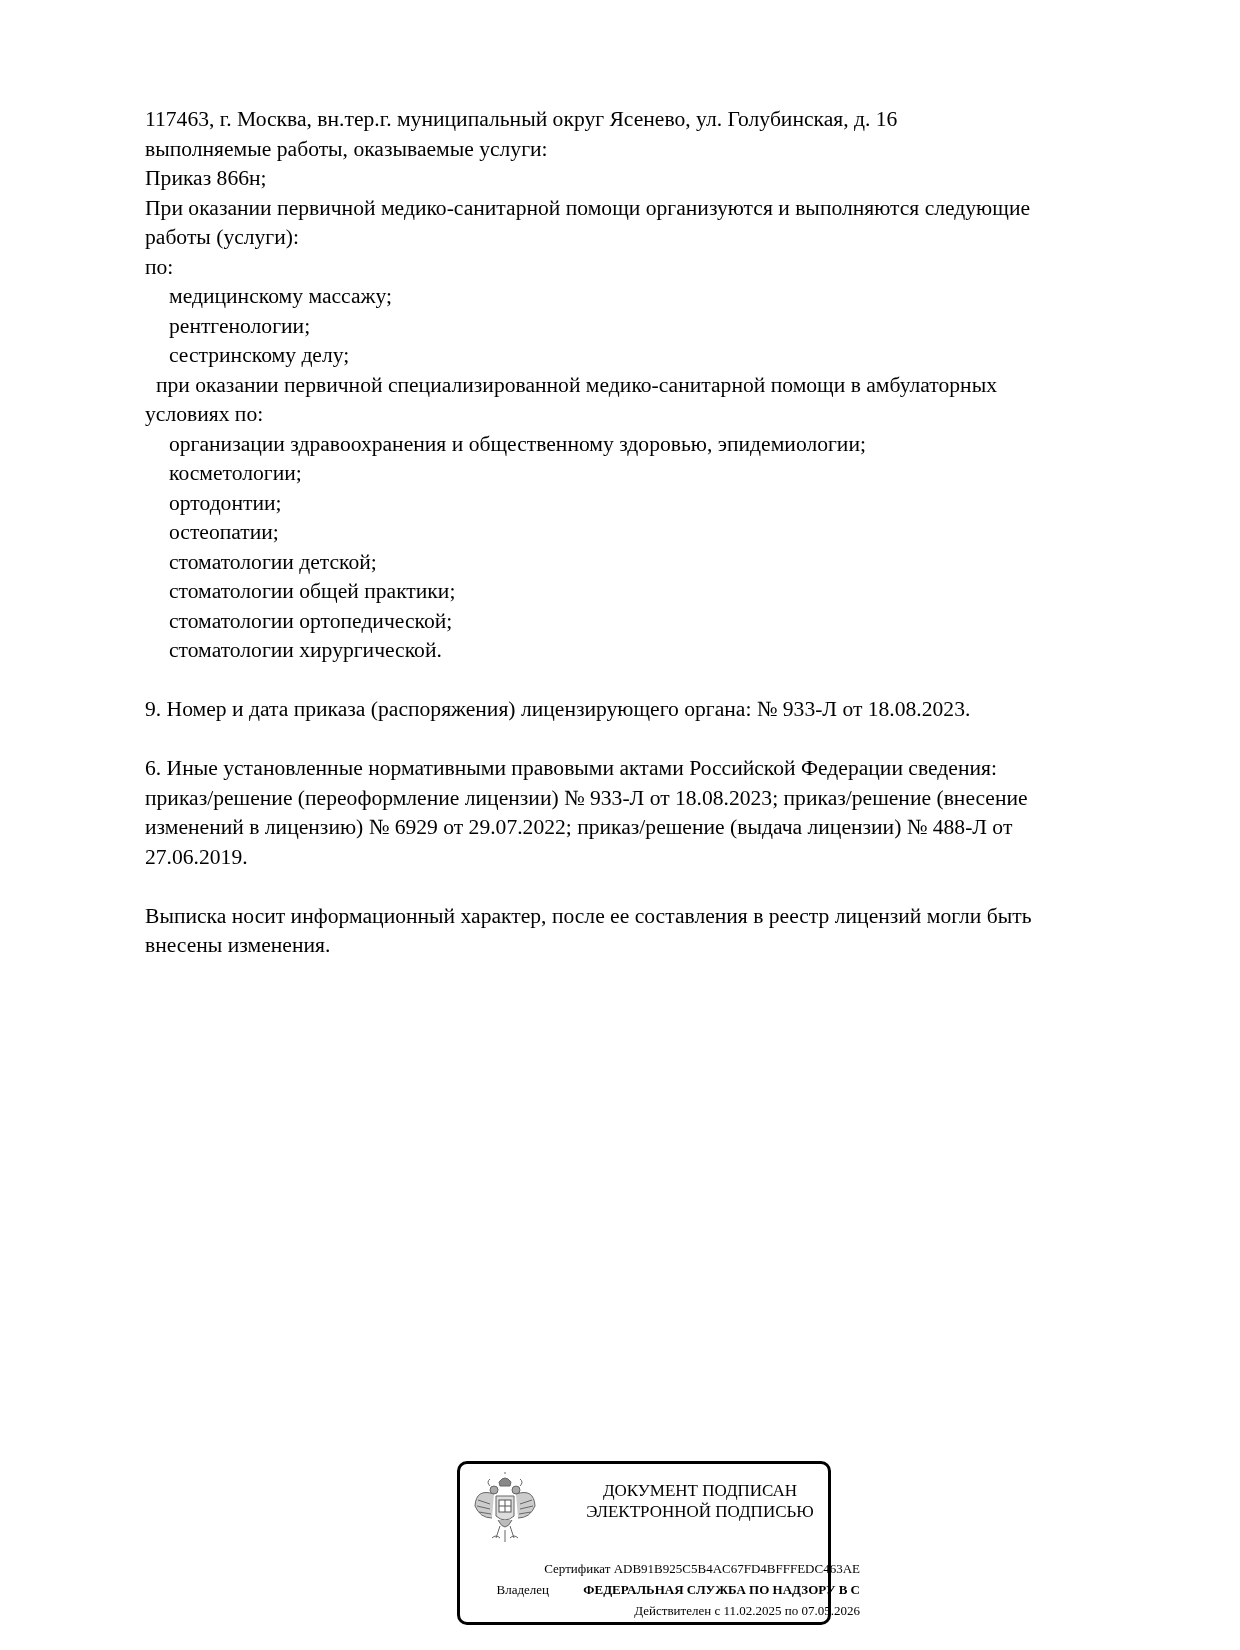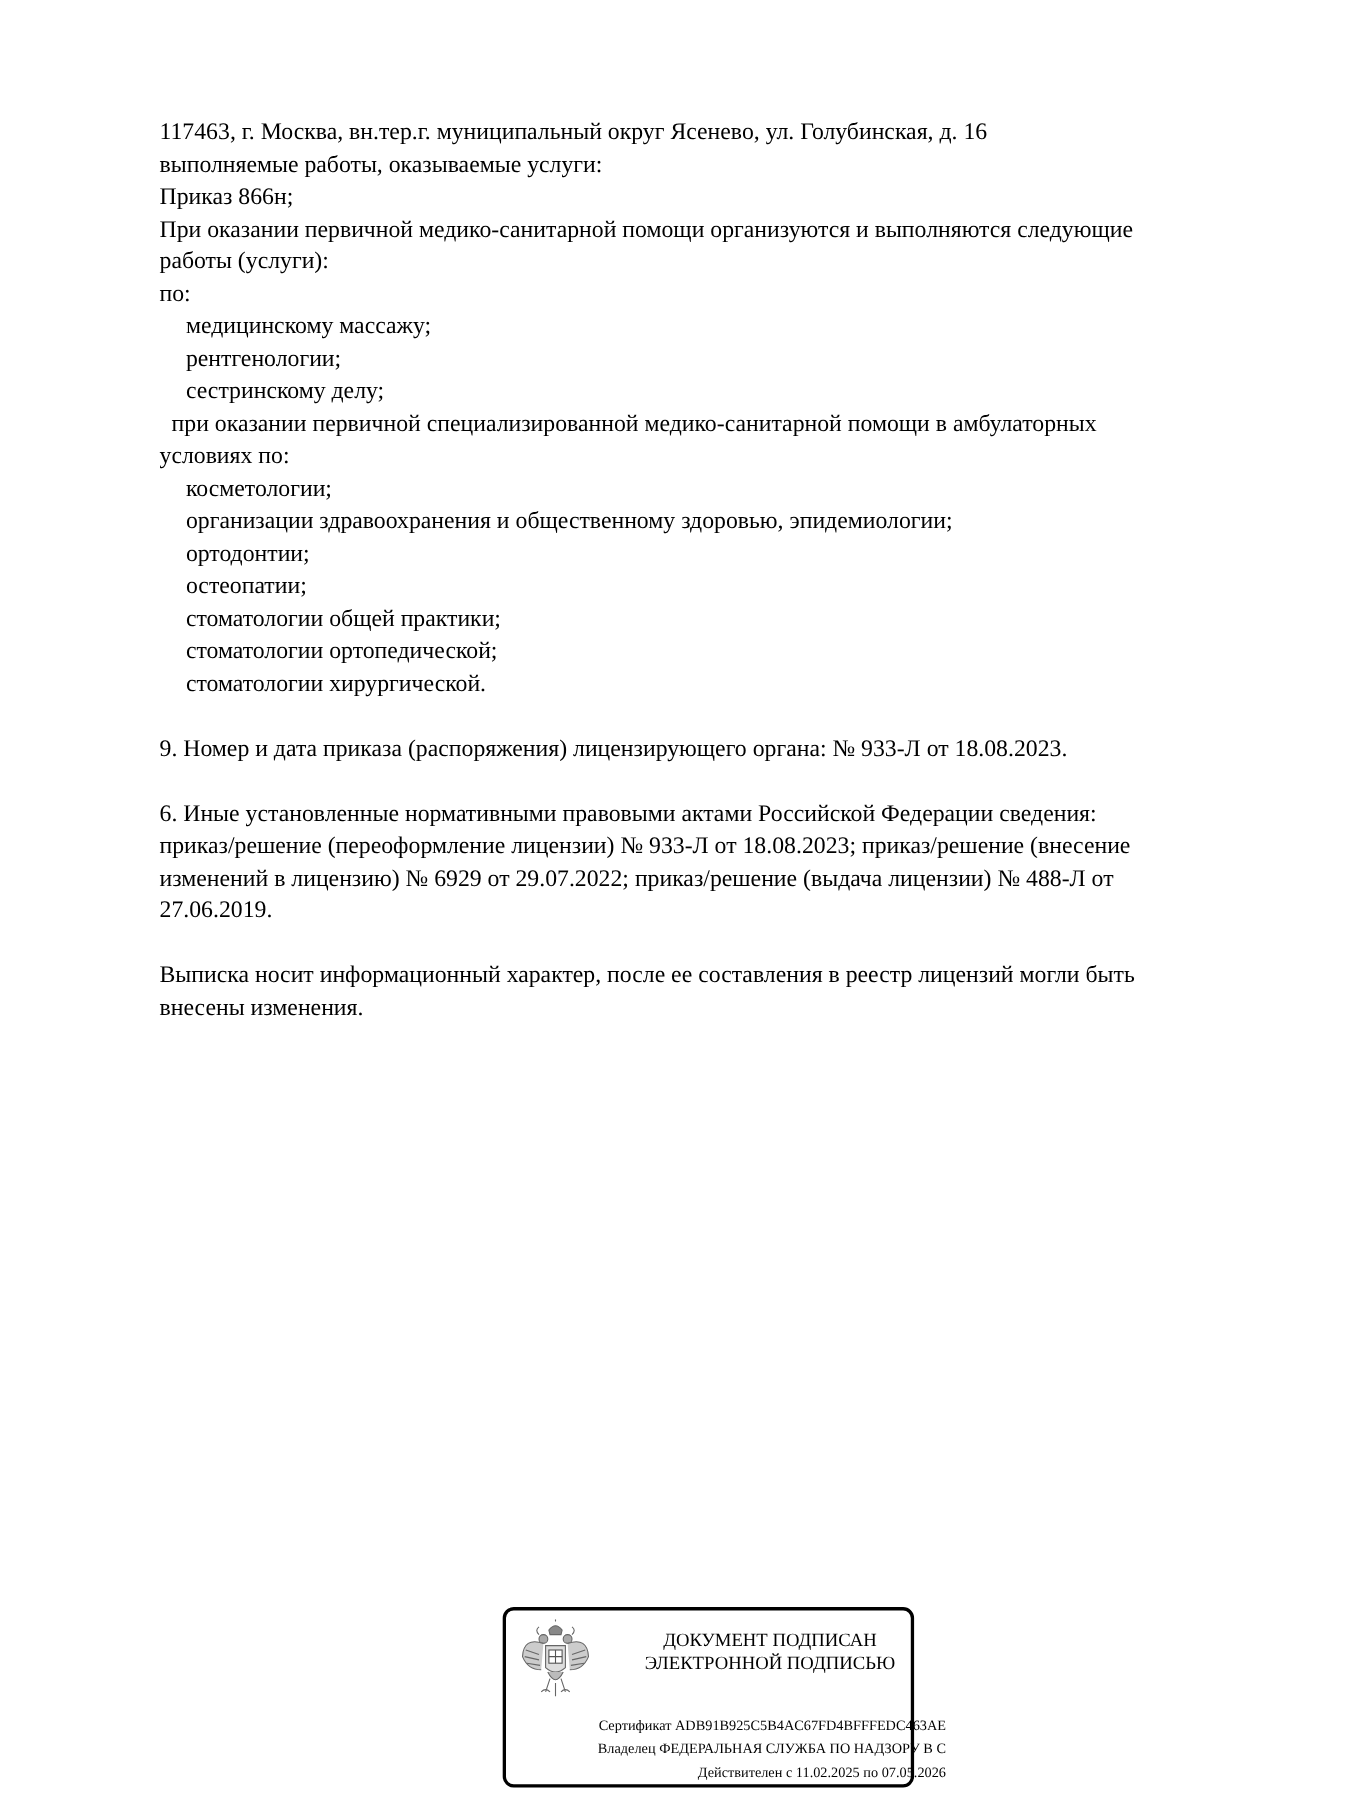--- a/index.html
+++ b/index.html
@@ -63,21 +63,21 @@
       position: absolute;
       left: 10px;
       top: 94px;
       width: 390px;
       overflow: hidden;
       font-size: 13px;
       line-height: 21px;
       text-align: right;
     }
     .stamp-info .row { display: block; white-space: nowrap; }
-    .stamp-info b { font-weight: normal; }
+    .stamp-info b { font-weight: bold; margin-left: 31px; }
   </style>
 </head>
 <body>
 
 <div class="page-text">
   <span class="line">117463, г. Москва, вн.тер.г. муниципальный округ Ясенево, ул. Голубинская, д. 16</span>
   <span class="line">выполняемые работы, оказываемые услуги:</span>
   <span class="line">Приказ 866н;</span>
   <span class="line">При оказании первичной медико-санитарной помощи организуются и выполняются следующие</span>
   <span class="line">работы (услуги):</span>
@@ -85,24 +85,25 @@
   <div>
     <span class="line">по:</span>
     <span class="line indent2">медицинскому массажу;</span>
     <span class="line indent2">рентгенологии;</span>
     <span class="line indent2">сестринскому делу;</span>
   </div>
 
   <div>
     <span class="line indent1">при оказании первичной специализированной медико-санитарной помощи в амбулаторных</span>
     <span class="line">условиях по:</span>
+    <span class="line indent2">организации здравоохранения и общественному здоровью, эпидемиологии;</span>
     <span class="line indent2">косметологии;</span>
-    <span class="line indent2">организации здравоохранения и общественному здоровью, эпидемиологии;</span>
     <span class="line indent2">ортодонтии;</span>
     <span class="line indent2">остеопатии;</span>
+    <span class="line indent2">стоматологии детской;</span>
     <span class="line indent2">стоматологии общей практики;</span>
     <span class="line indent2">стоматологии ортопедической;</span>
     <span class="line indent2">стоматологии хирургической.</span>
   </div>
 
   <span class="blank" style="display:block"></span>
   <span class="line">9. Номер и дата приказа (распоряжения) лицензирующего органа: № 933-Л от 18.08.2023.</span>
   <span class="blank" style="display:block"></span>
 
   <div>

